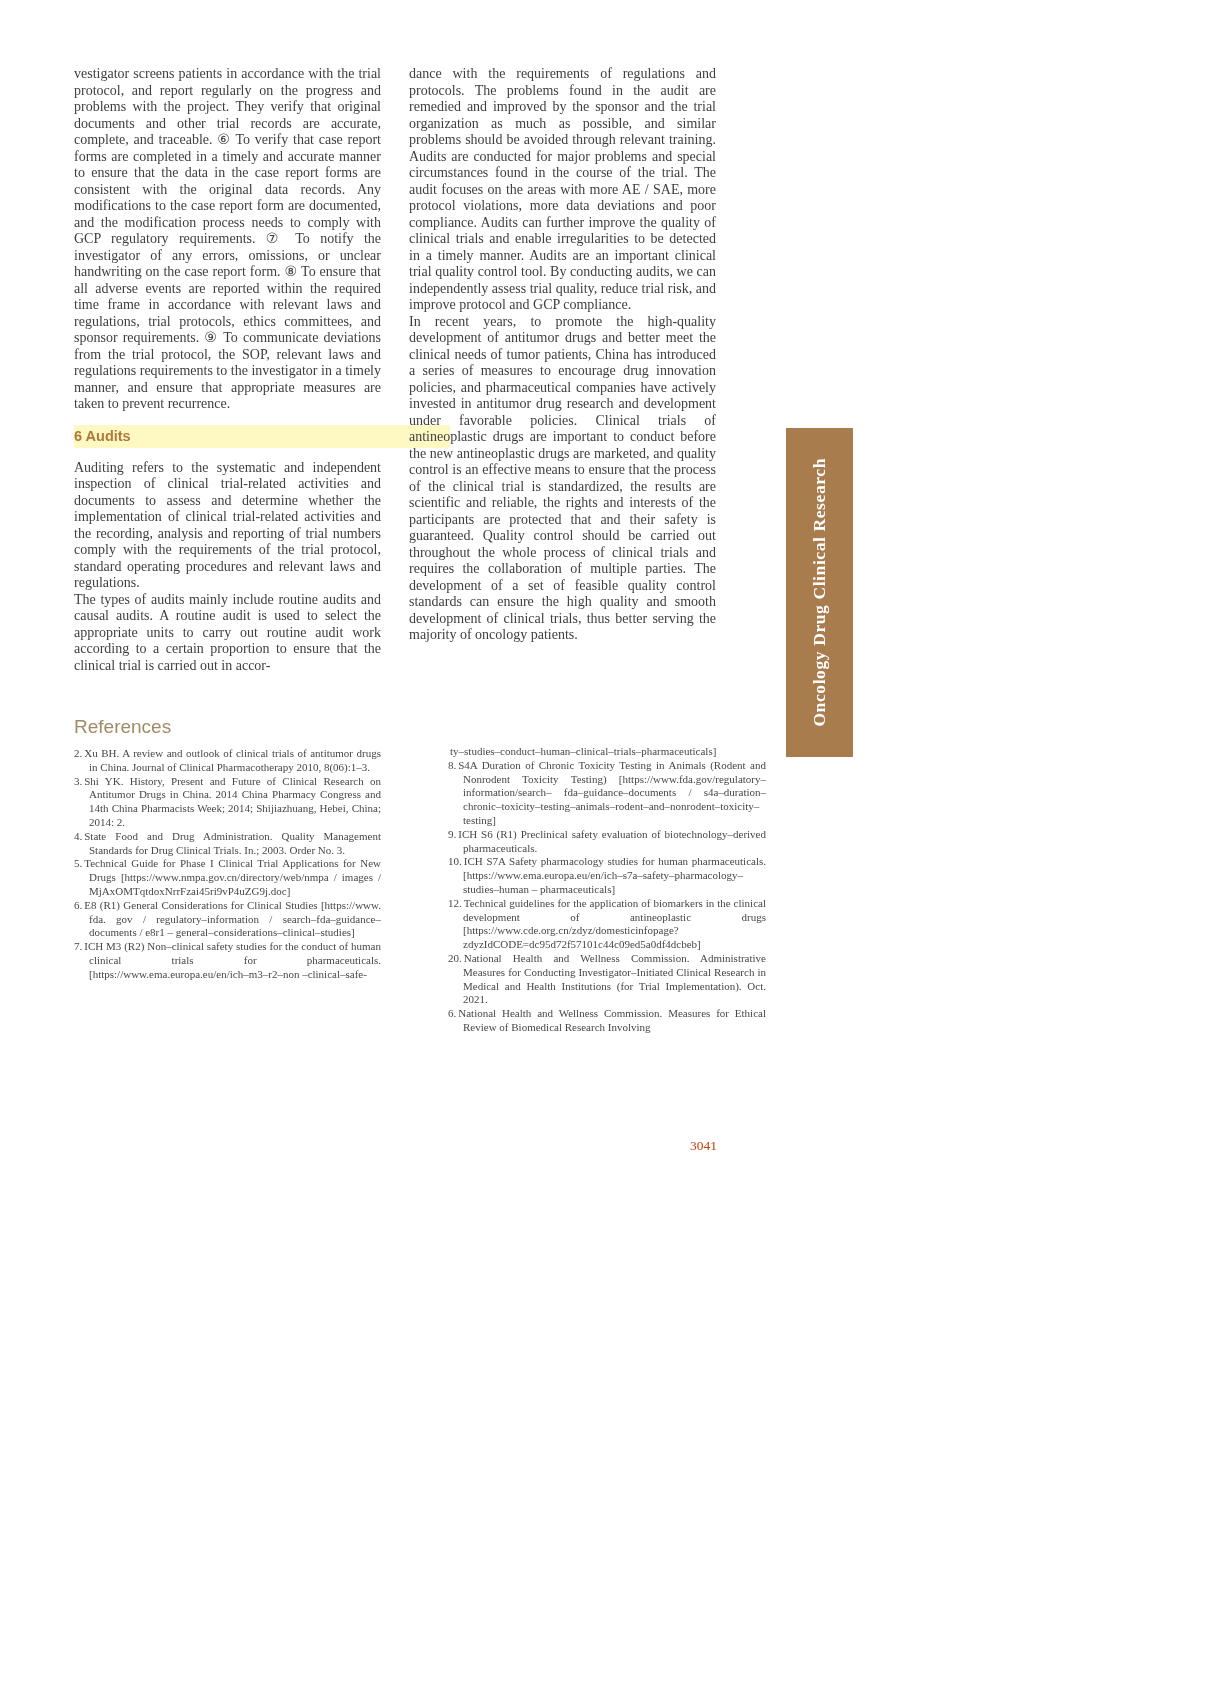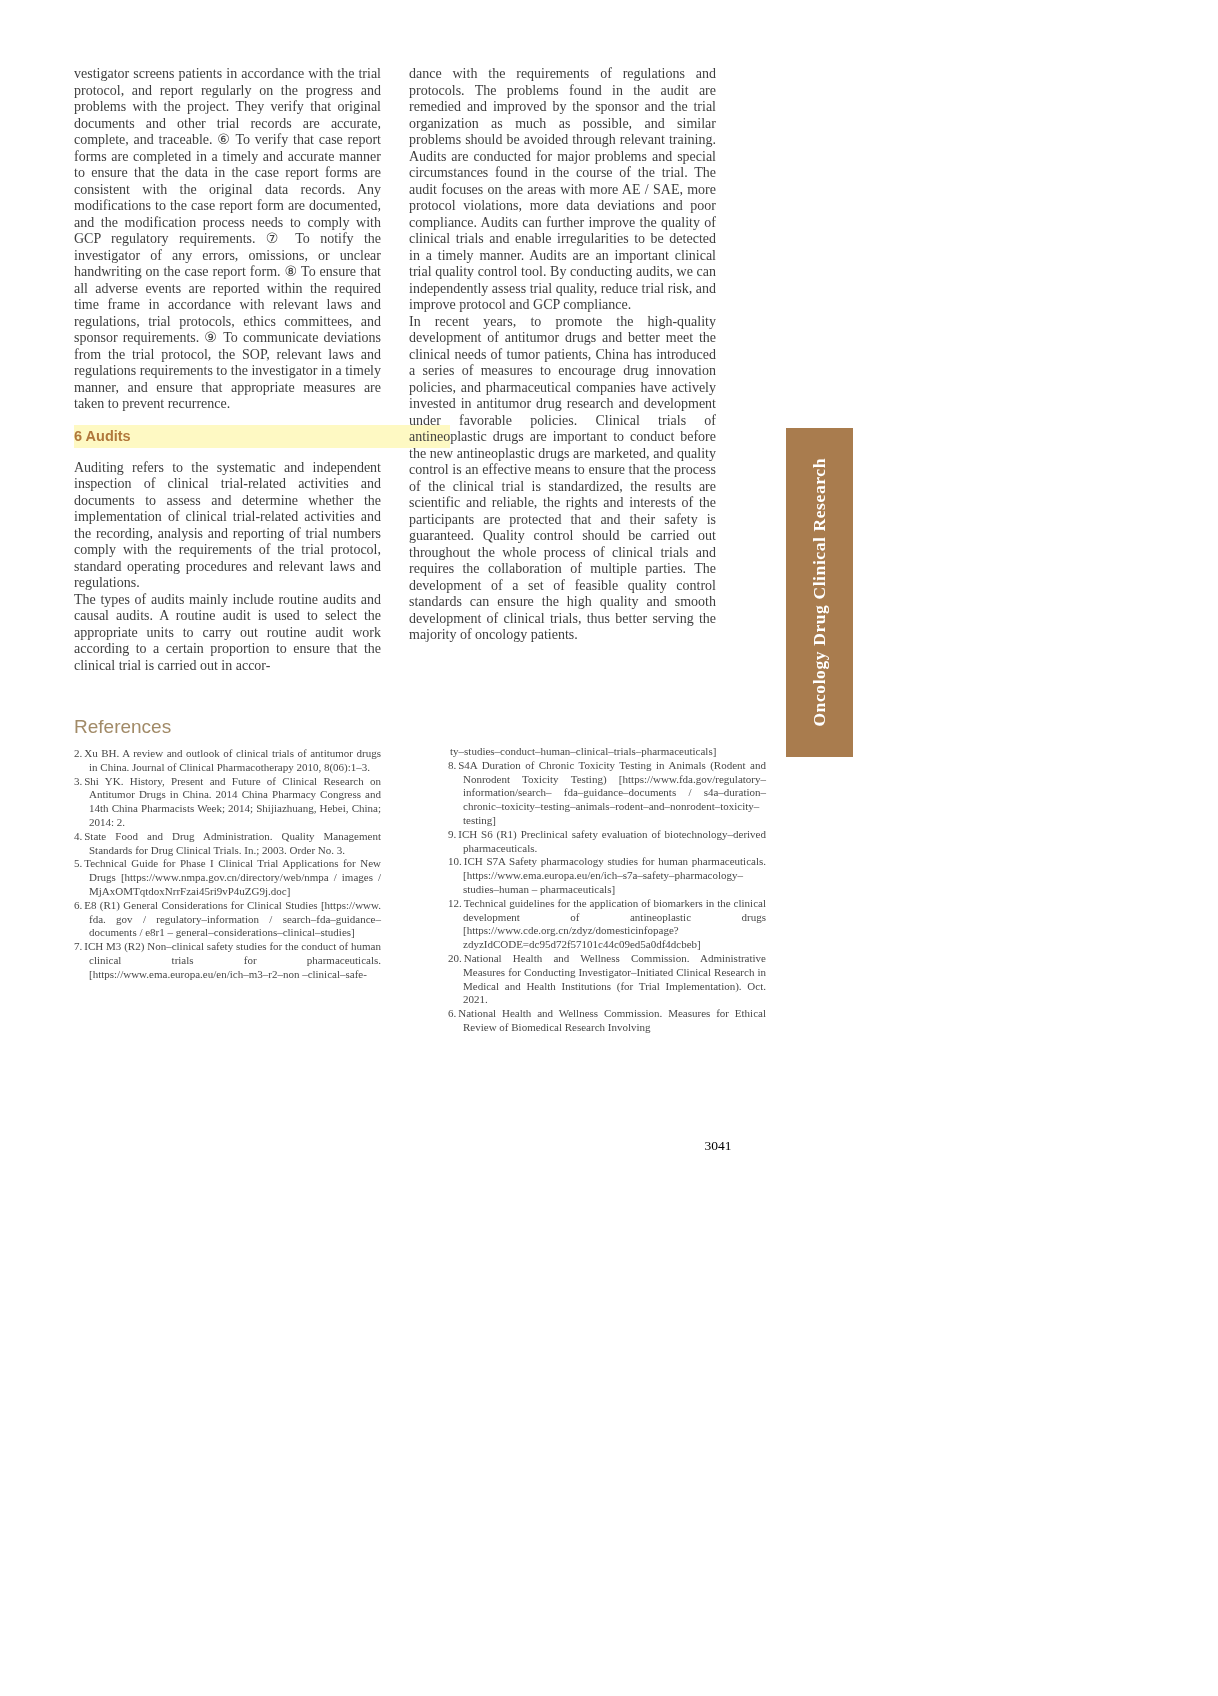--- a/index.html
+++ b/index.html
@@ -71,22 +71,22 @@
     text-align:justify;
     overflow-wrap:anywhere;
     padding-left:15px; text-indent:-15px;
     margin:0;
     color:#474747;
   }
   .ref .ref-num { padding-right:2px; }
 
   .page-num {
     position:absolute; left:690px; top:1138px; width:56px;
-    text-align:center;
-    font-size:13.5px; color:#000000;
+    text-align:left;
+    font-size:13.5px; color:#c2410c;
   }
 </style>
 </head>
 <body>
 
 <div class="page">
 
   <div class="main-columns">
     <div class="col">
       <p>vestigator screens patients in accordance with the trial protocol, and report regularly on the progress and problems with the project. They verify that original documents and other trial records are accurate, complete, and traceable. ⑥ To verify that case report forms are completed in a timely and accurate manner to ensure that the data in the case report forms are consistent with the original data records. Any modifications to the case report form are documented, and the modification process needs to comply with GCP regulatory requirements. ⑦ To notify the investigator of any errors, omissions, or unclear handwriting on the case report form. ⑧ To ensure that all adverse events are reported within the required time frame in accordance with relevant laws and regulations, trial protocols, ethics committees, and sponsor requirements. ⑨ To communicate deviations from the trial protocol, the SOP, relevant laws and regulations requirements to the investigator in a timely manner, and ensure that appropriate measures are taken to prevent recurrence.</p>

